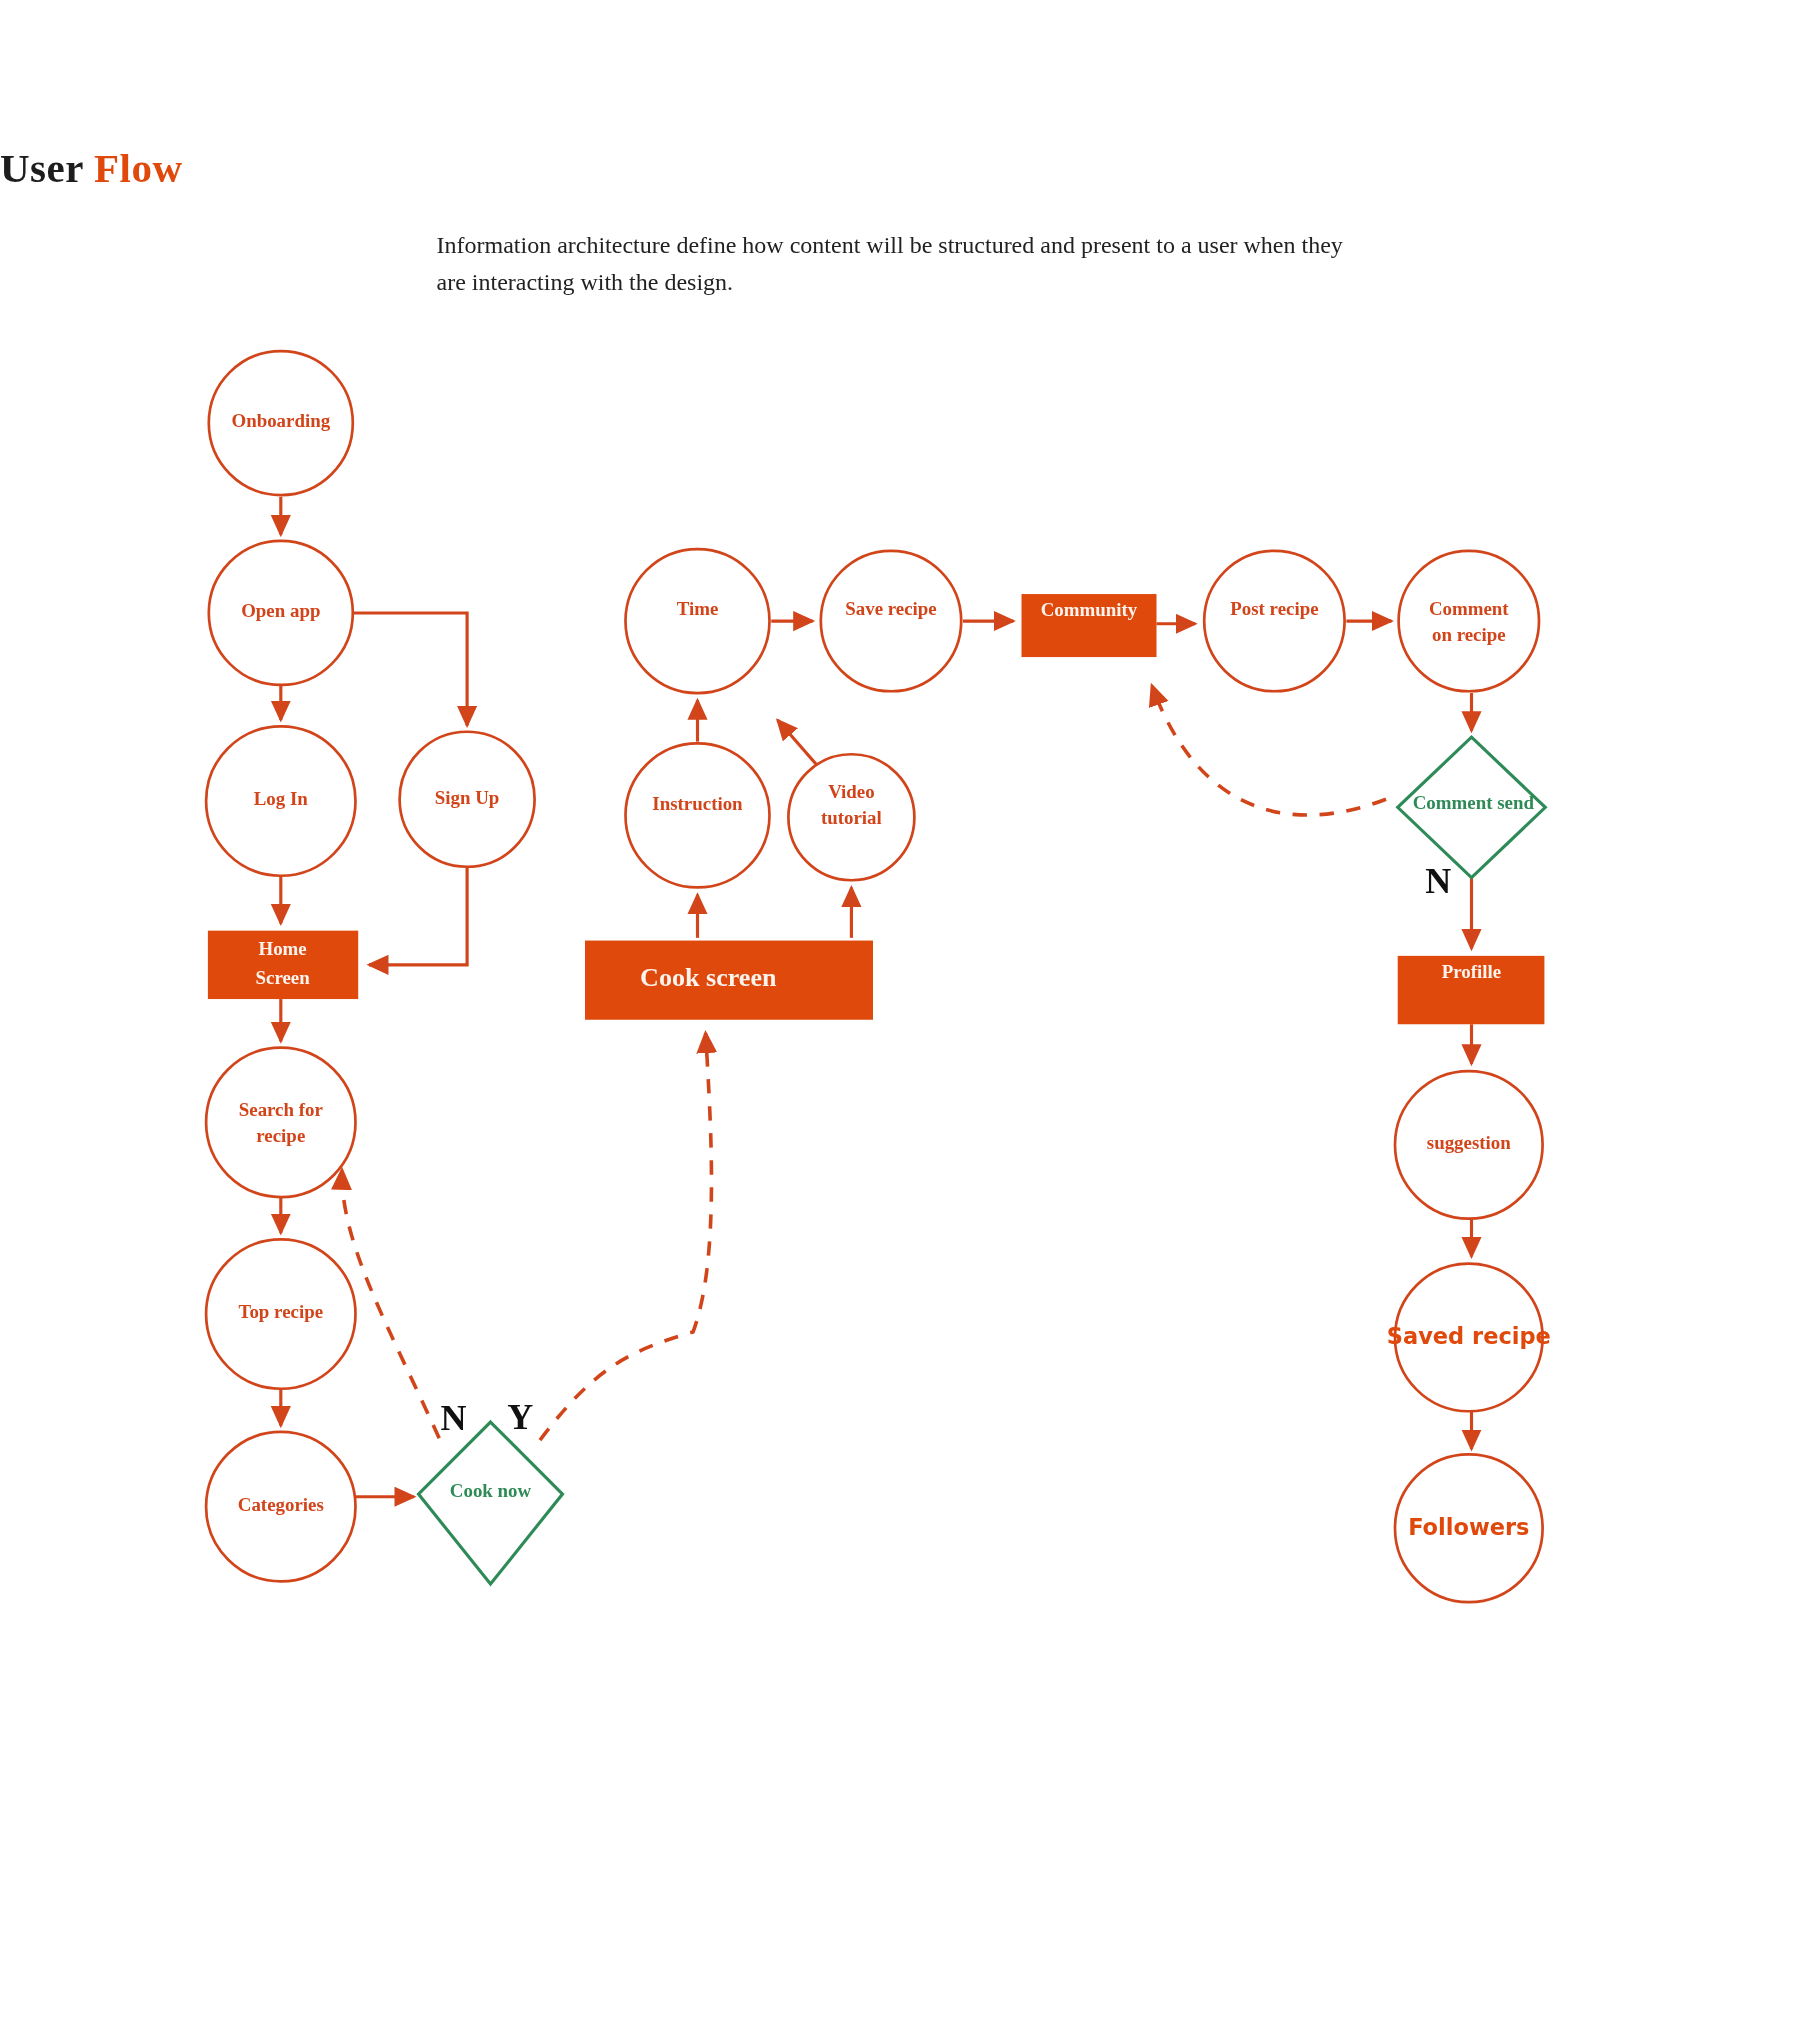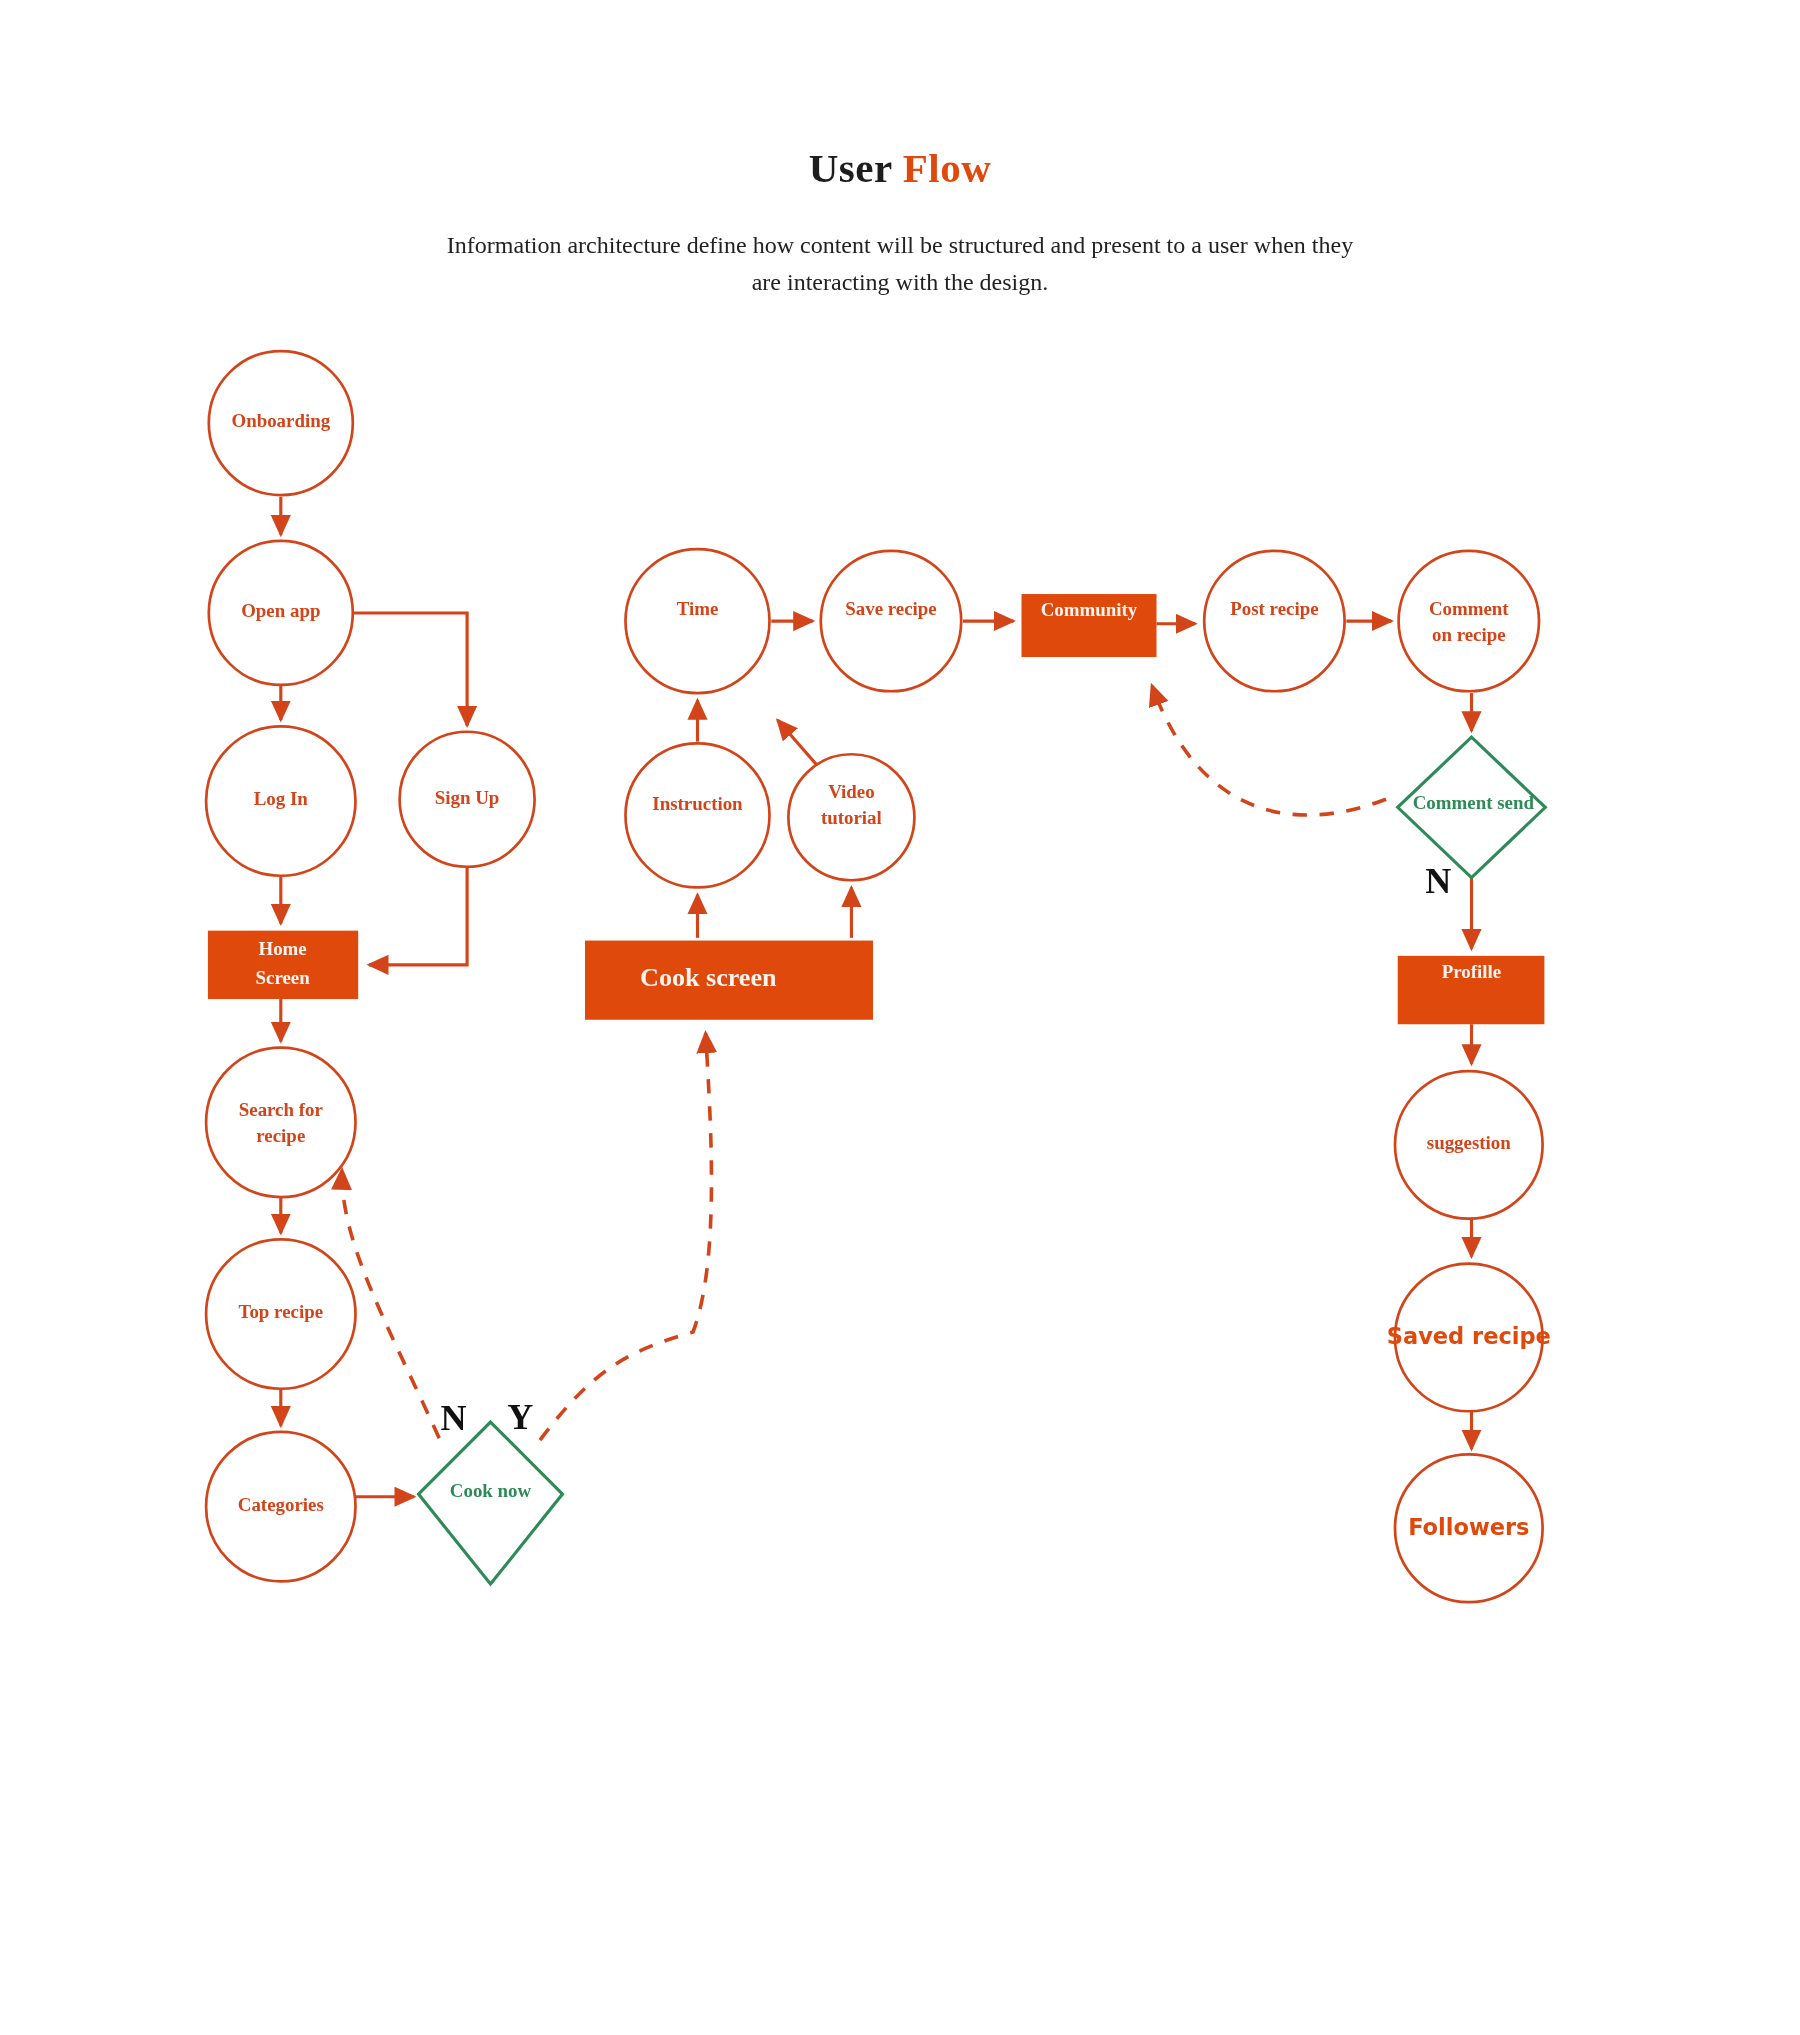--- a/index.html
+++ b/index.html
@@ -18,21 +18,21 @@
     position: relative;
     width: 1800px;
     height: 2035px;
     background: #ffffff;
   }
   .header {
     position: absolute;
     top: 144px;
     left: 0;
     width: 1800px;
-    text-align: center;
+    text-align: left;
   }
   .page-title {
     font-size: 41px;
     font-weight: bold;
     letter-spacing: 0.5px;
     margin: 0;
     line-height: 1.2;
     color: #1d1d1d;
   }
   .page-title .accent { color: #e0490c; }

